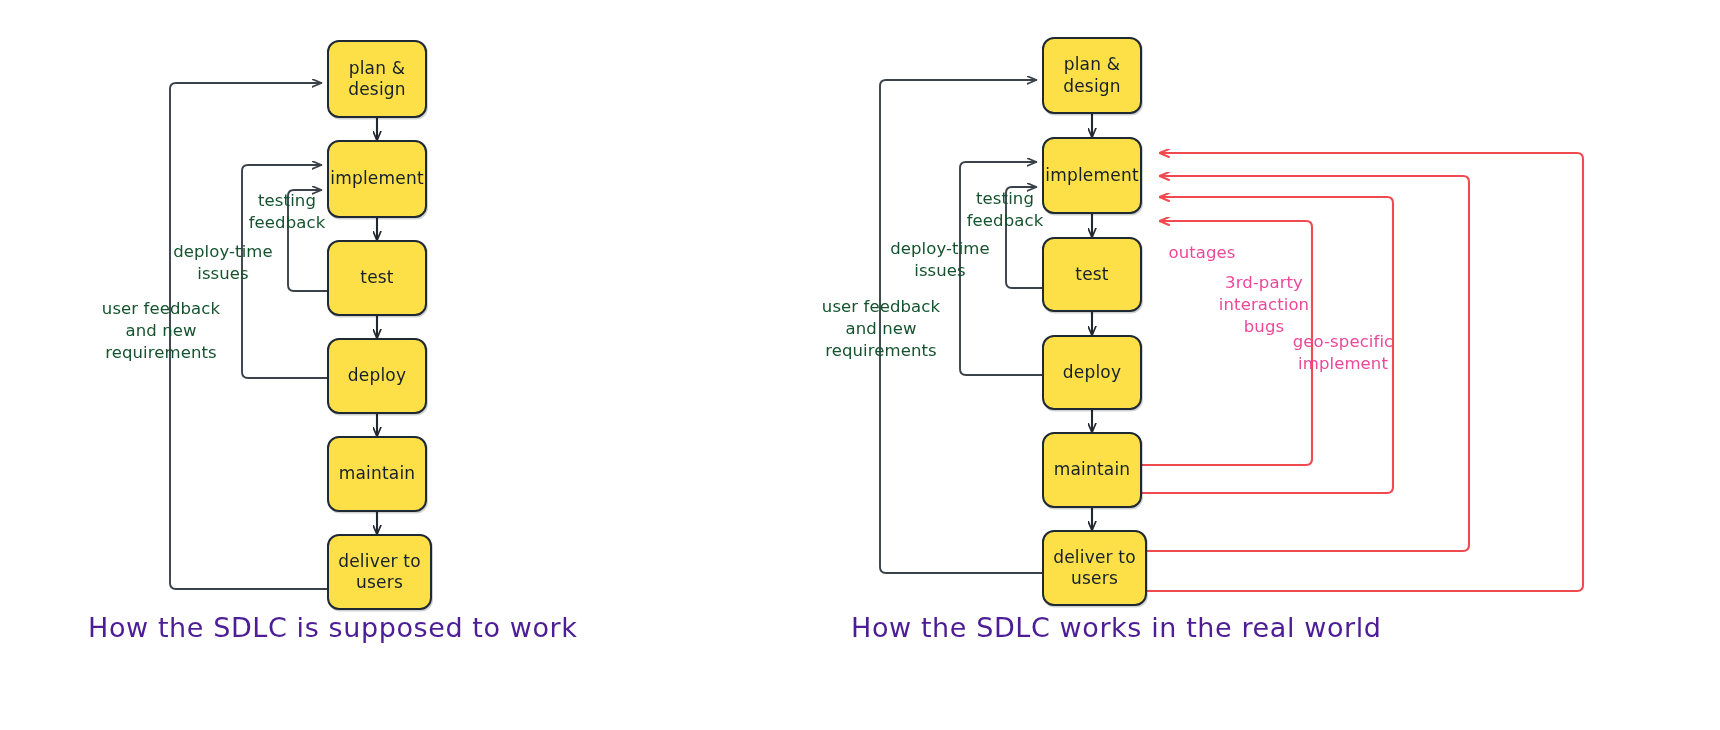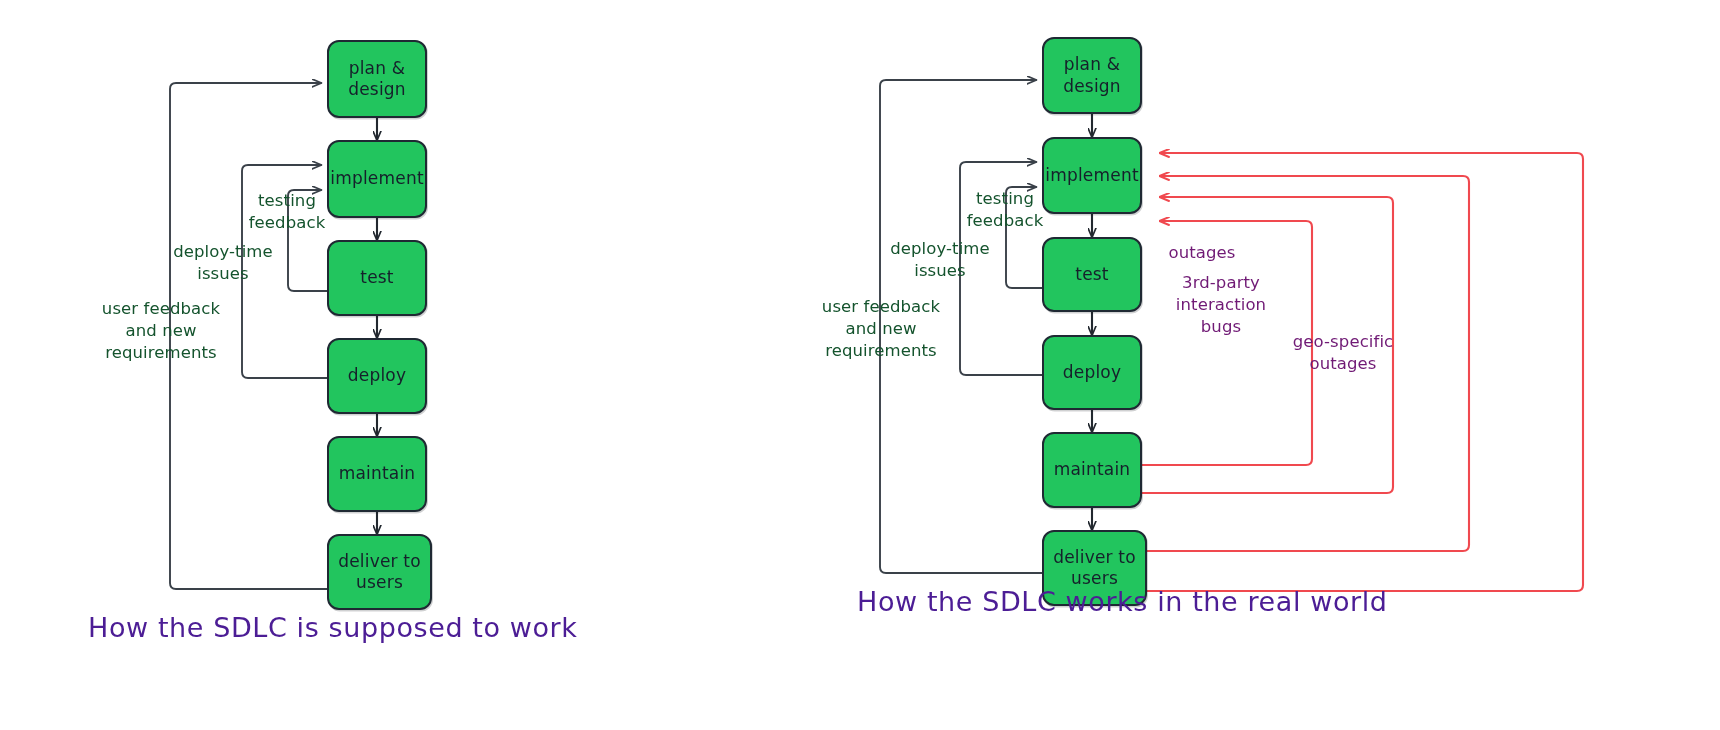--- a/index.html
+++ b/index.html
@@ -2,21 +2,21 @@
 <html><head>
 <meta charset="utf-8">
 <title>SDLC diagram</title>
 <style>
   html,body{margin:0;padding:0;background:#ffffff;}
   body{width:1720px;height:730px;font-family:"DejaVu Sans",sans-serif;overflow:hidden;}
   #stage{position:relative;width:1720px;height:730px;background:#ffffff;}
   svg.layer{position:absolute;left:0;top:0;width:1720px;height:730px;}
   .node{
     position:absolute;
-    background:#22c55e;
+    background:#fde047;
     border:2.2px solid #1f2933;
     border-radius:12px;
     box-sizing:border-box;
     display:flex;align-items:center;justify-content:center;
     text-align:center;
     color:#16202b;
     font-family:"DejaVu Sans",sans-serif;
     font-size:17px;
     line-height:1.25;
     letter-spacing:.2px;
@@ -26,21 +26,21 @@
   .edge-label{
     position:absolute;
     color:#14532d;
     font-family:"DejaVu Sans",sans-serif;
     font-size:16.5px;
     line-height:1.32;
     text-align:center;
     white-space:pre-line;
     letter-spacing:.1px;
   }
-  .edge-label.red{color:#701a75;}
+  .edge-label.red{color:#ec4899;}
   .caption{
     position:absolute;
     color:#4c1d95;
     font-family:"DejaVu Sans",sans-serif;
     font-size:27px;
     letter-spacing:.6px;
     white-space:nowrap;
   }
   .blackline{fill:none;stroke:#3a4149;stroke-width:1.9;stroke-linecap:round;stroke-linejoin:round;}
   .blackthick{fill:none;stroke:#22282f;stroke-width:2.1;stroke-linecap:round;stroke-linejoin:round;}
@@ -158,21 +158,21 @@
 
   <div class="edge-label" style="left:955px;top:188px;width:100px;">testing
 feedback</div>
   <div class="edge-label" style="left:880px;top:238px;width:120px;">deploy-time
 issues</div>
   <div class="edge-label" style="left:808px;top:296px;width:146px;">user feedback
 and new
 requirements</div>
 
   <div class="edge-label red" style="left:1152px;top:242px;width:100px;">outages</div>
-  <div class="edge-label red" style="left:1168px;top:272px;width:106px;">3rd-party
+  <div class="edge-label red" style="left:1211px;top:272px;width:106px;">3rd-party
 interaction
 bugs</div>
   <div class="edge-label red" style="left:1288px;top:331px;width:110px;">geo-specific
-outages</div>
+implement</div>
 
-  <div class="caption" style="left:851px;top:586px;margin-left:6px;">How the SDLC works in the real world</div>
+  <div class="caption" style="left:851px;top:612px;">How the SDLC works in the real world</div>
 
 </div>
 
 </body></html>

